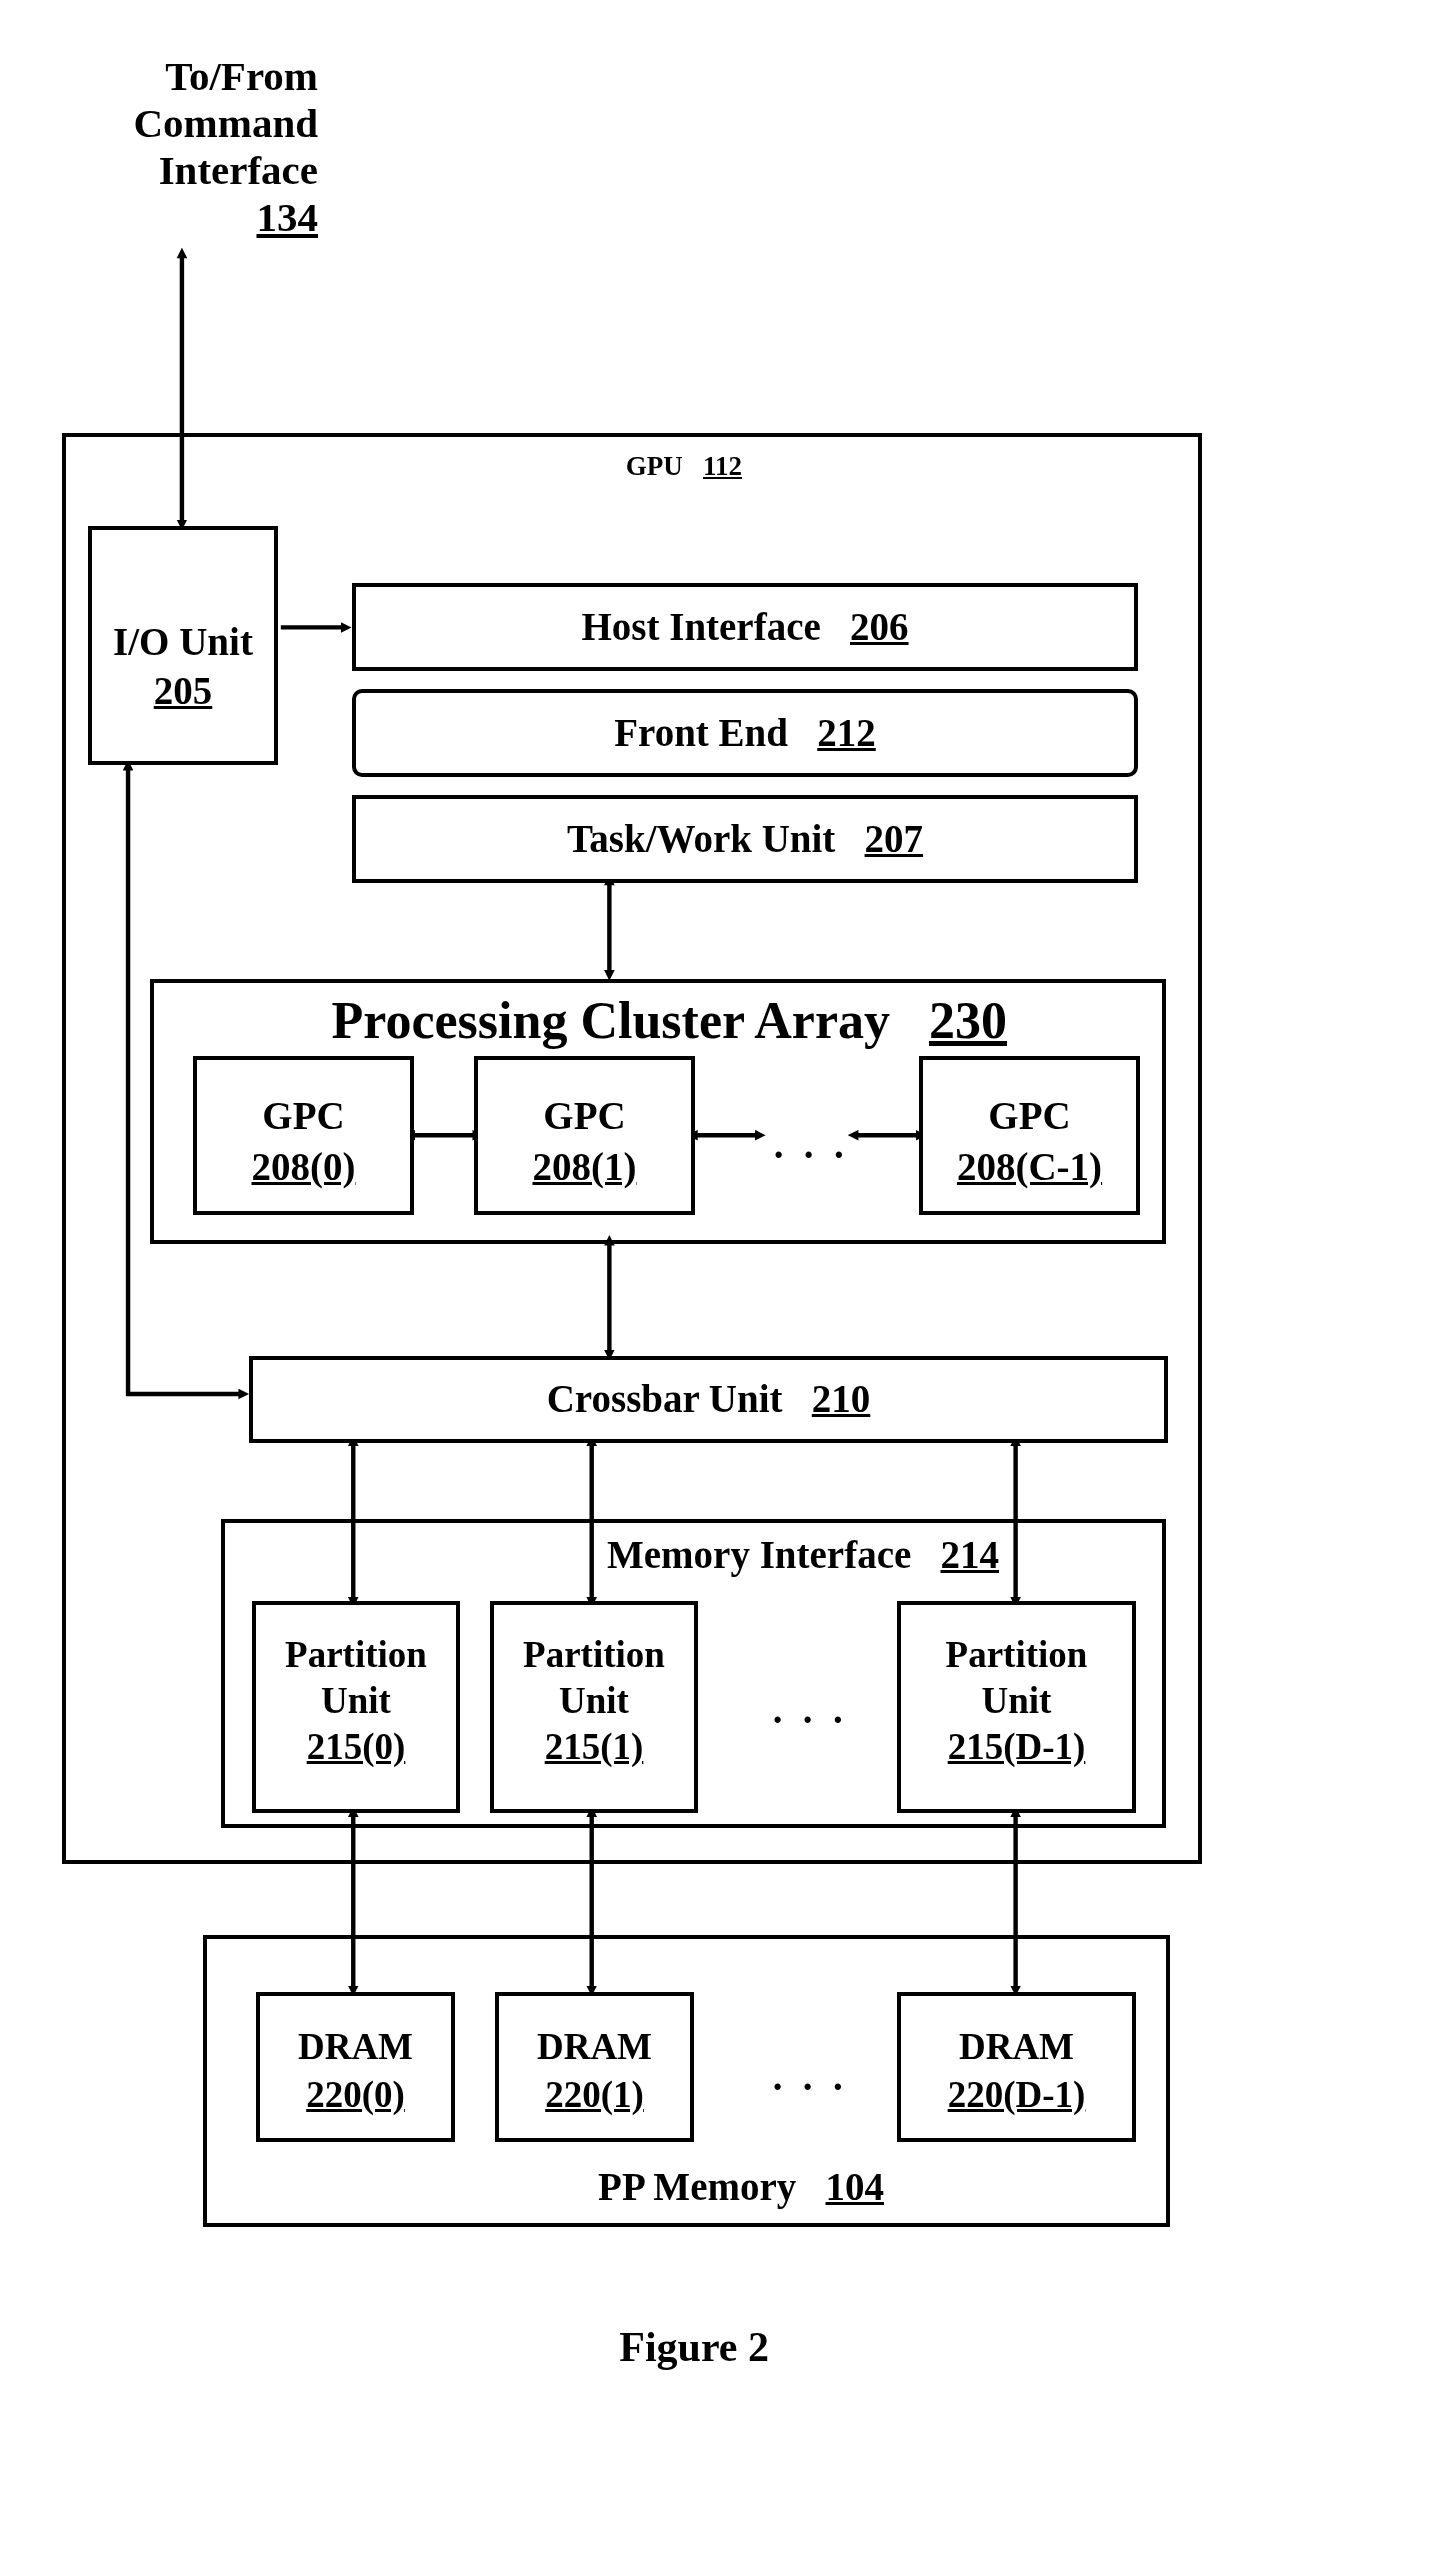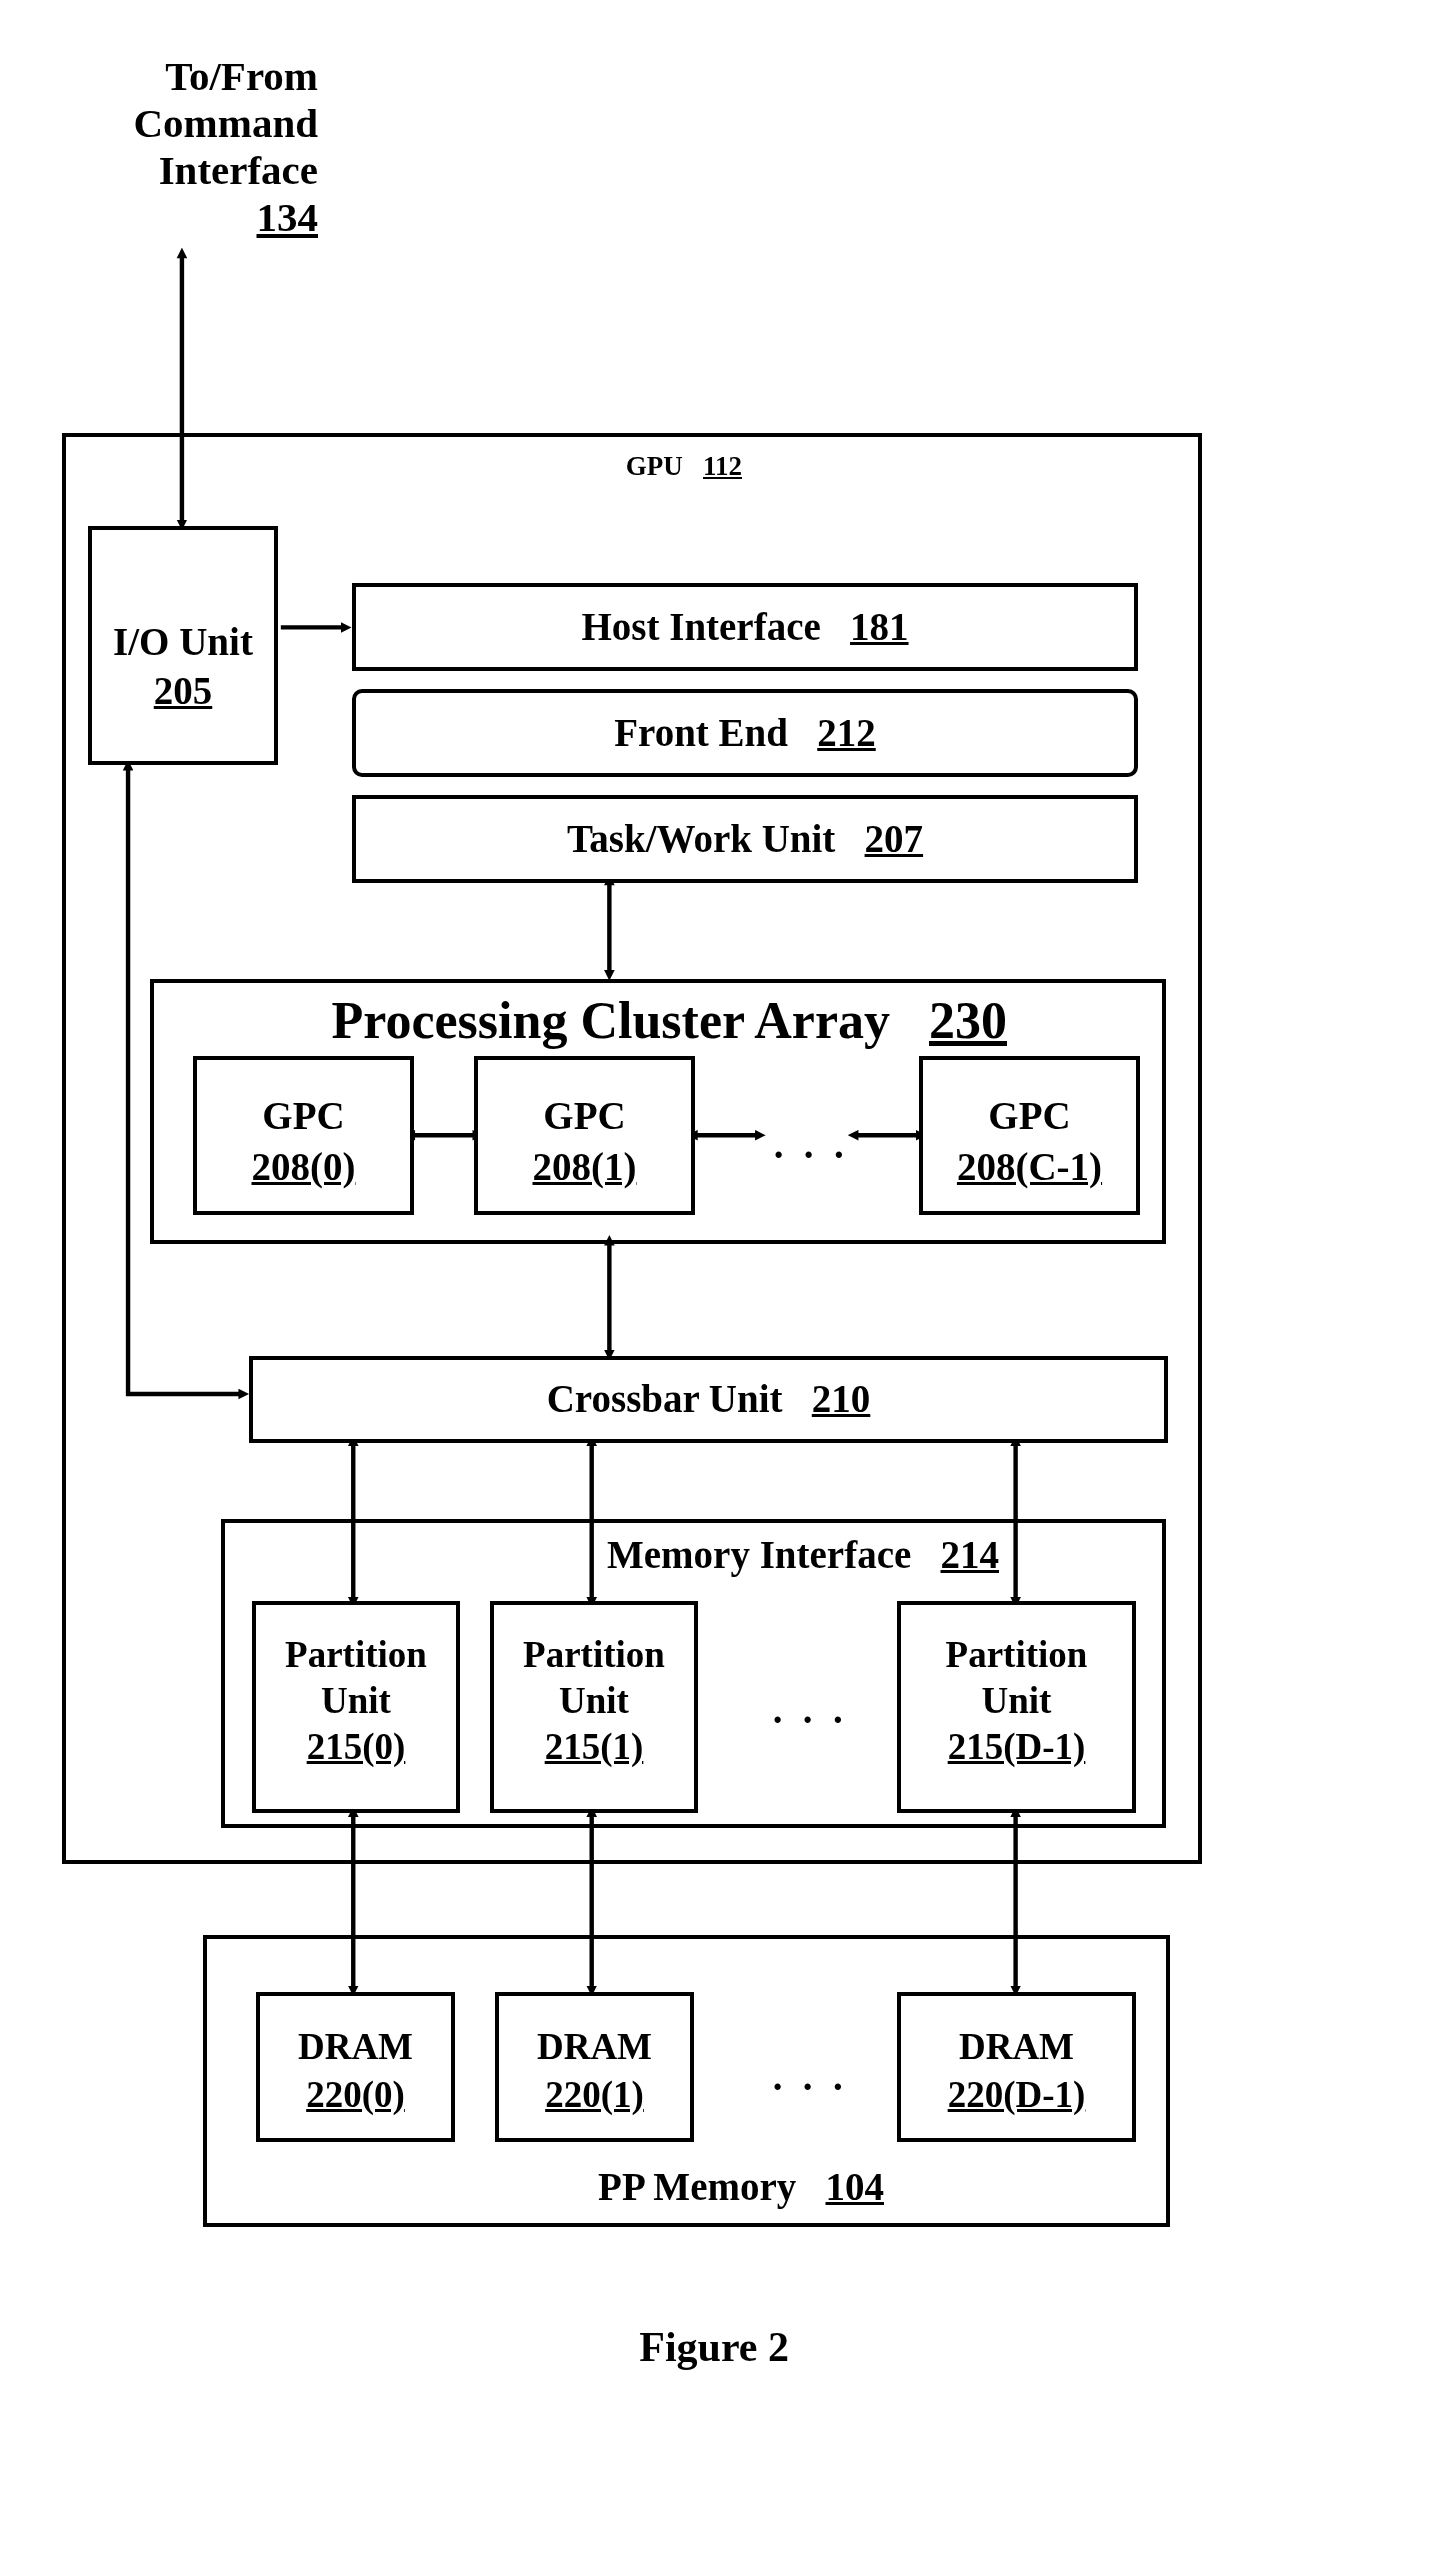--- a/index.html
+++ b/index.html
@@ -93,21 +93,21 @@
   </div>
 
   <div class="box" style="left:88px; top:526px; width:190px; height:239px; font-size:39px; padding-top:88px; line-height:1.25;">
     <span class="txt">I/O Unit</span><br>
     <span class="txt u">205</span>
   </div>
 
   <div class="box" style="left:352px; top:583px; width:786px; height:88px; font-size:39px; line-height:80px;">
     <span class="txt">Host Interface</span>
     <span>&nbsp;</span>
-    <span class="txt u">181</span>
+    <span class="txt u">206</span>
   </div>
 
   <div class="box" style="left:352px; top:689px; width:786px; height:88px; font-size:39px; line-height:80px;border-radius:10px;">
     <span class="txt">Front End</span>
     <span>&nbsp;</span>
     <span class="txt u">212</span>
   </div>
 
   <div class="box" style="left:352px; top:795px; width:786px; height:88px; font-size:39px; line-height:80px;">
     <span class="txt">Task/Work Unit</span>
@@ -181,16 +181,16 @@
     <span class="txt">DRAM</span><br>
     <span class="txt u">220(D-1)</span>
   </div>
 
   <div class="label" style="left:495px; top:2164px; width:389px; font-size:39px;">
     <span class="txt">PP Memory</span>
     <span>&nbsp;</span>
     <span class="txt u">104</span>
   </div>
 
-  <div class="label" style="left:524px; top:2323px; width:265px; font-size:42px;">Figure 2</div>
+  <div class="label" style="left:504px; top:2323px; width:265px; font-size:42px;">Figure 2</div>
 
 </div>
 
 
 </body></html>

